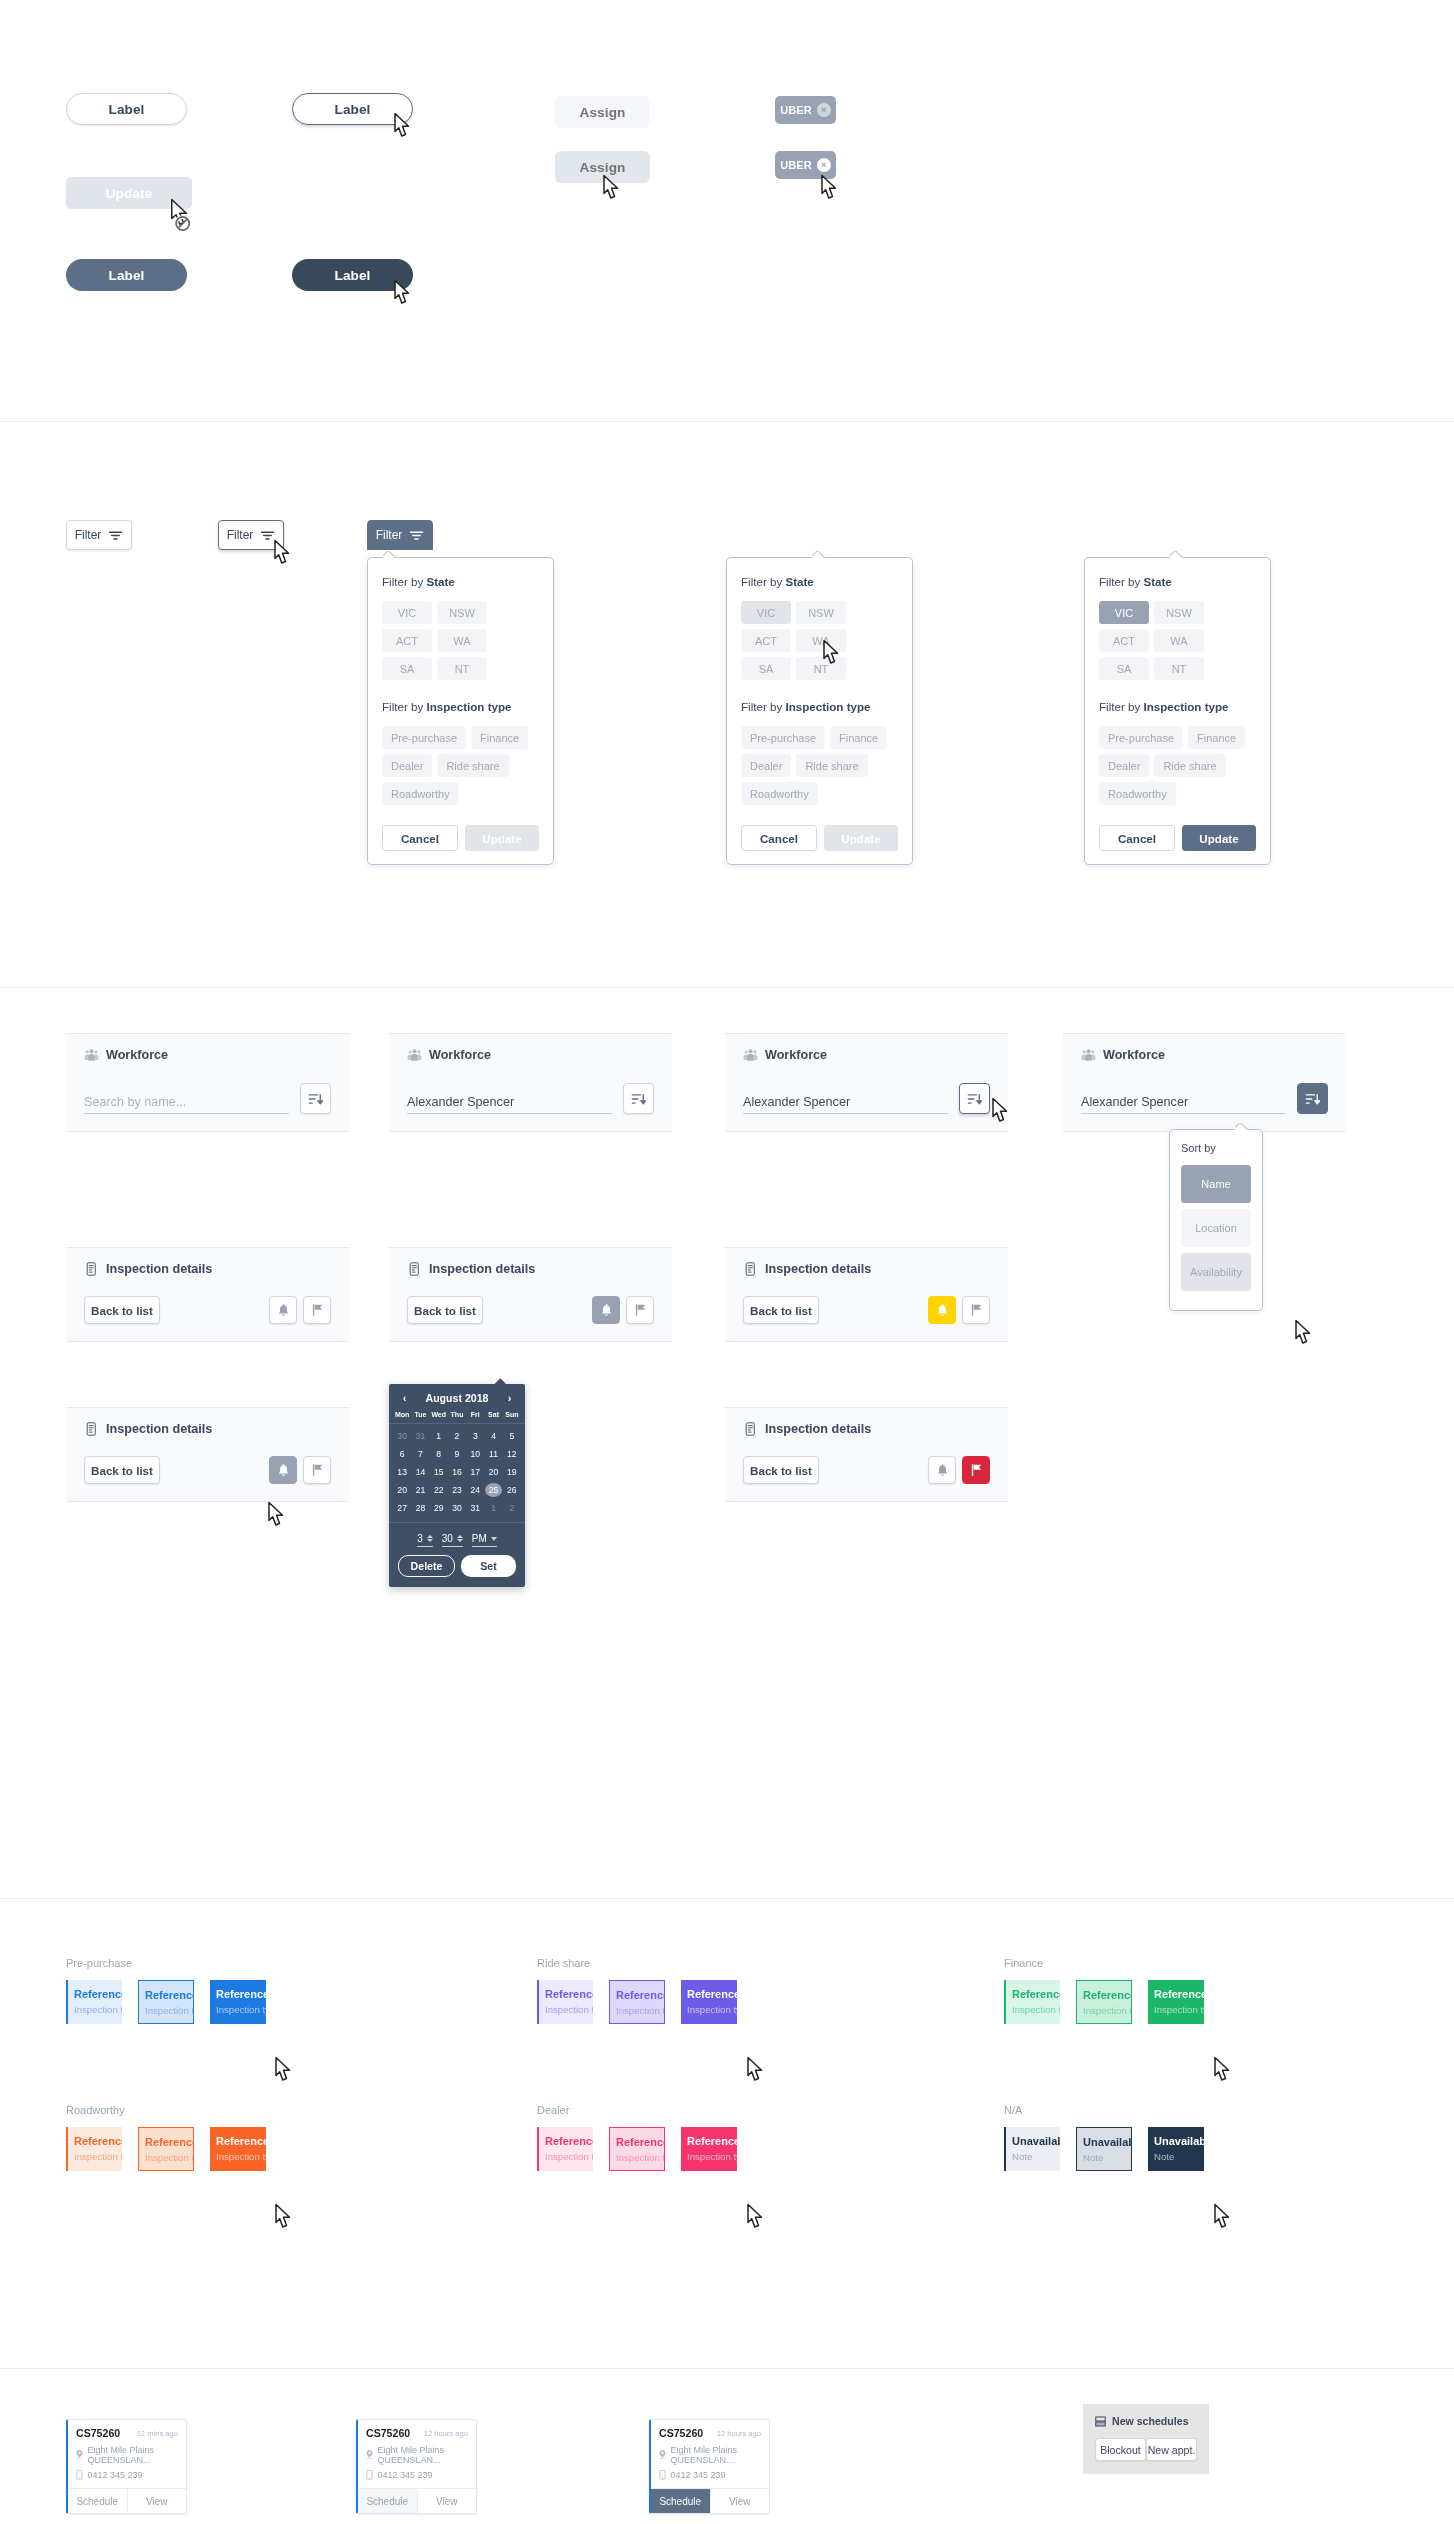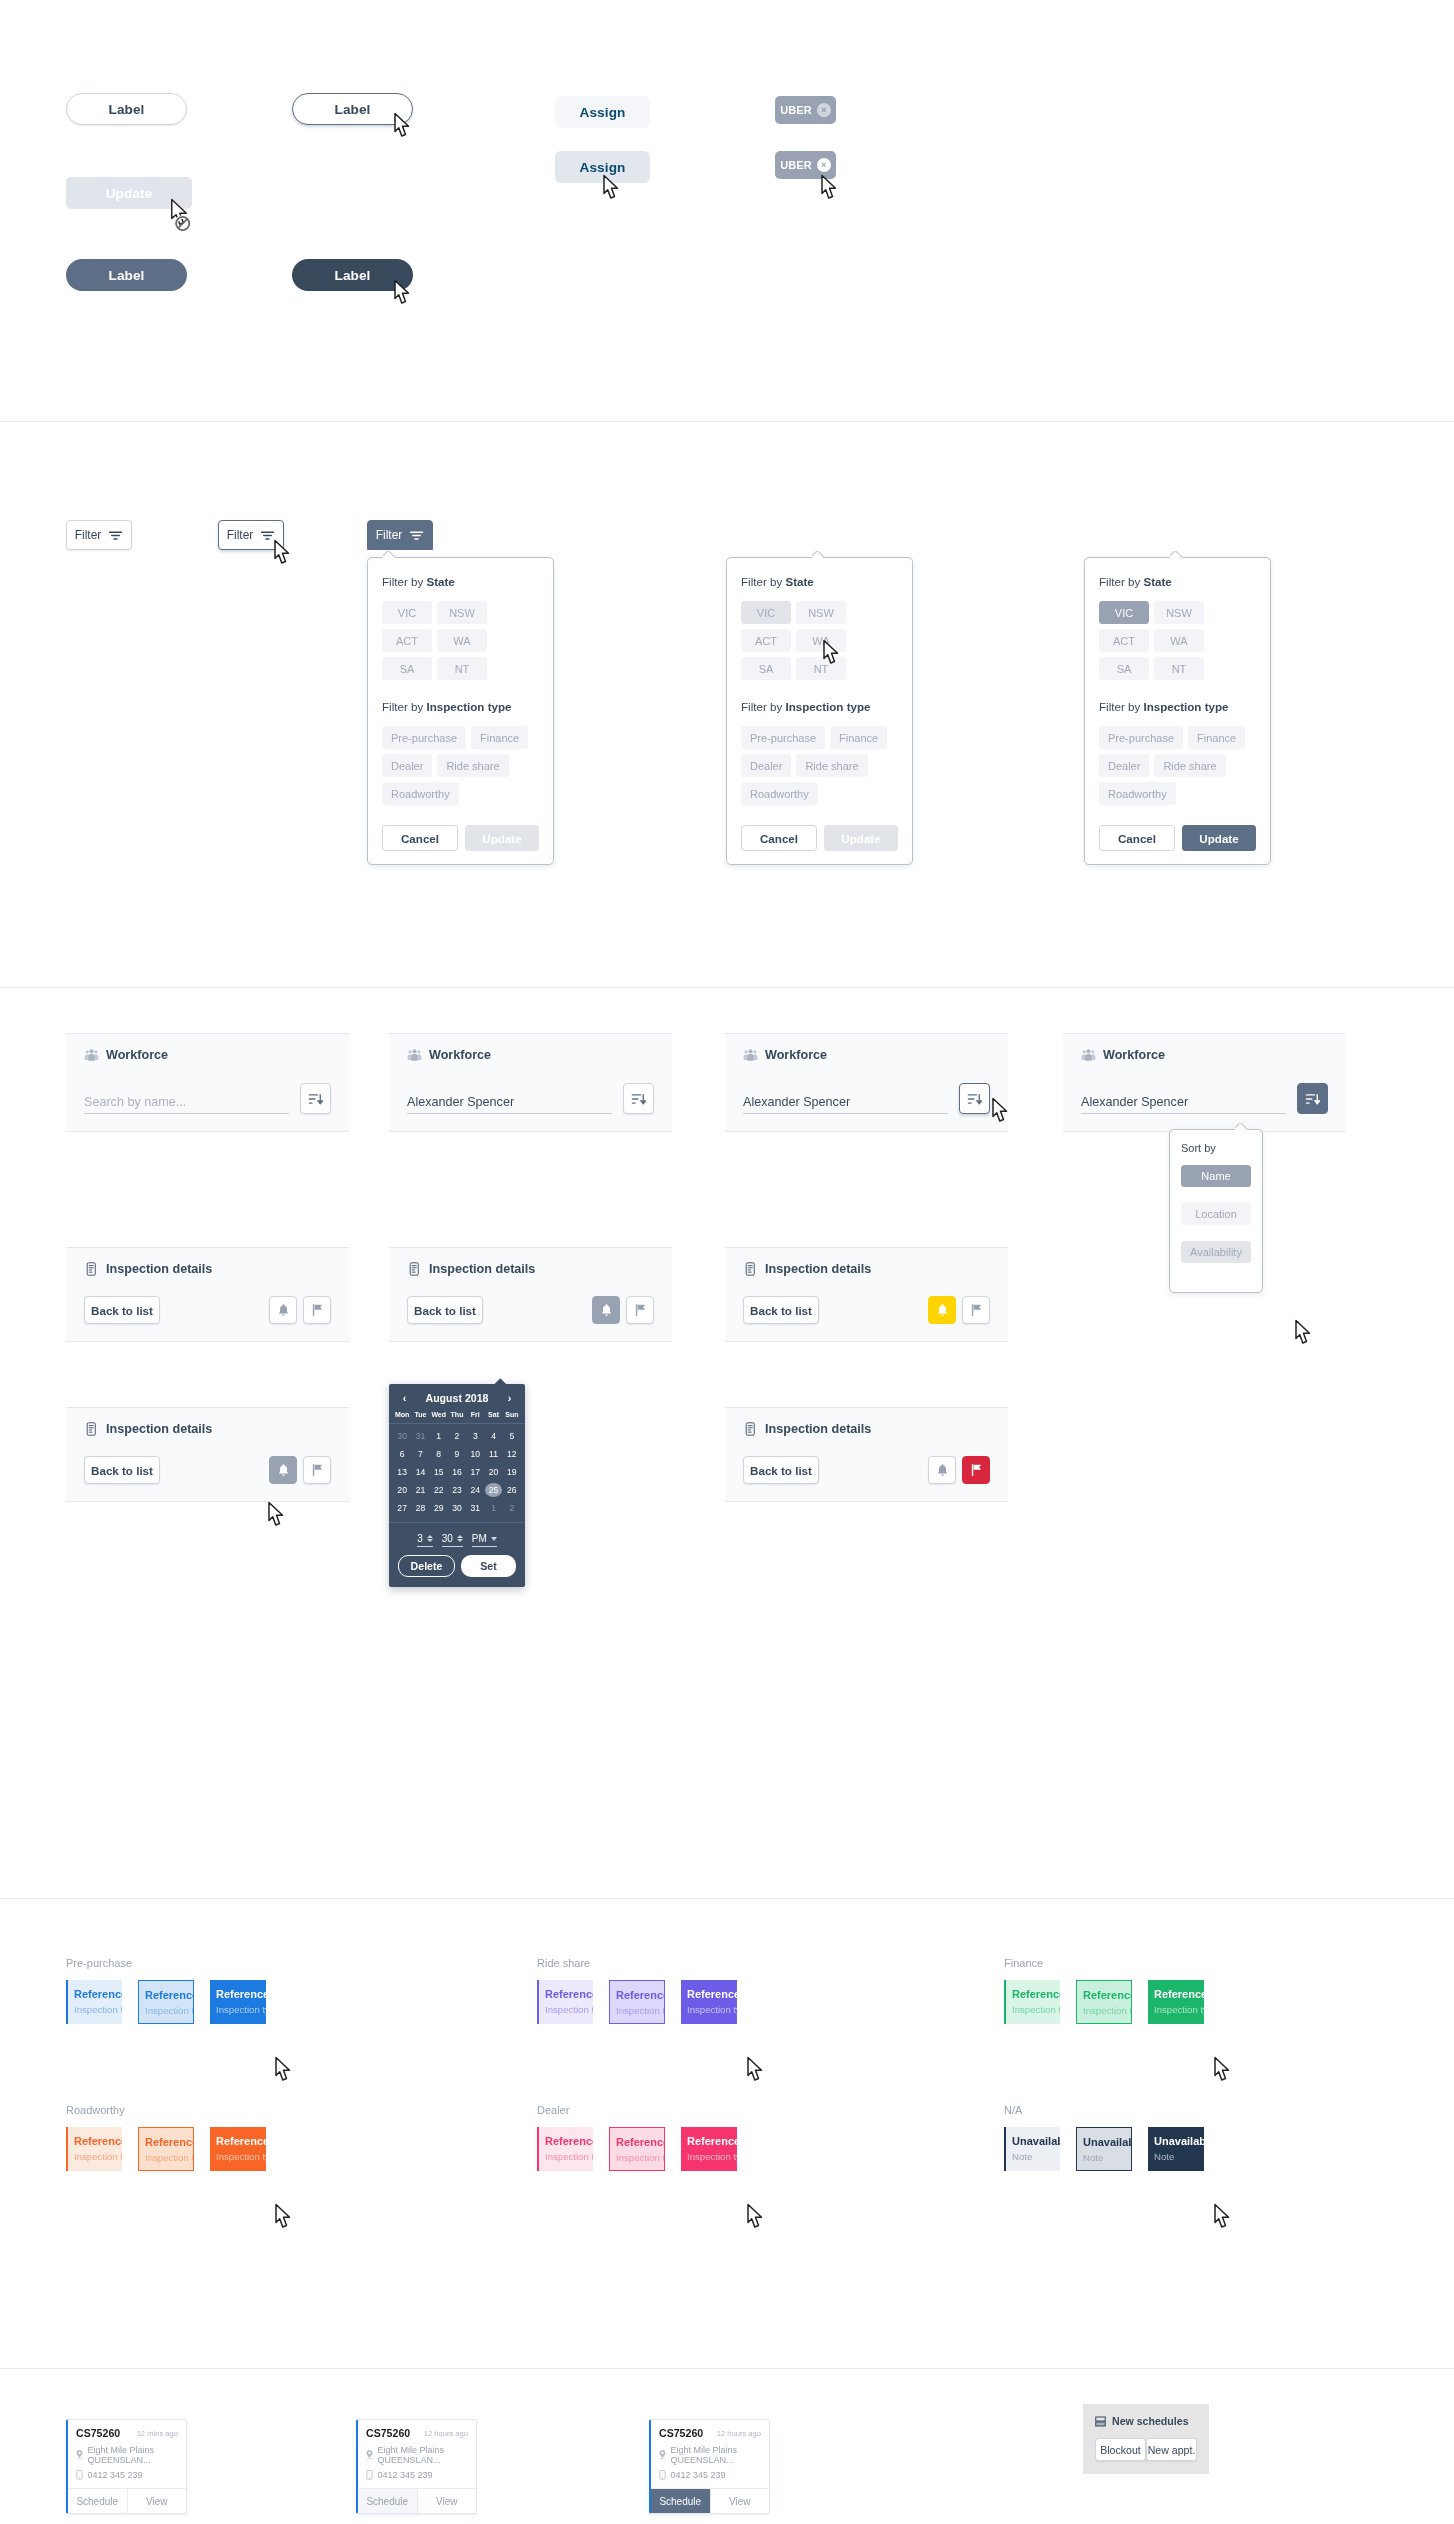--- a/index.html
+++ b/index.html
@@ -21,21 +21,21 @@
   .cursor svg { width:100%; height:100%; display:block; }
 
   
   .btn-base {
     position:absolute; display:flex; align-items:center; justify-content:center;
     font-size:13.6px; font-weight:700; letter-spacing:0.1px; border-radius:16px;
   }
   .btn-outline { width:121px; height:32px; background:#fff; border:1px solid #cfd6de;
     color:#39495c; box-shadow:0 1px 1.5px rgba(60,75,95,.13); }
   .btn-outline.hover { border-color:#5c6f87; box-shadow:0 2px 2.5px rgba(60,75,95,.22); }
-  .btn-ghost { width:95px; height:32px; background:#f4f6f9; color:#0c4a6e; border-radius:6px;text-align:center; }
+  .btn-ghost { width:95px; height:32px; background:#f4f6f9; color:#737373; border-radius:6px;text-align:center; }
   .btn-ghost.hover { background:#e2e7ed; }
   .btn-disabled { width:126px; height:32px; background:#e0e5eb; color:#fff; border-radius:5px; }
   .btn-solid { width:121px; height:32px; background:#5c6f87; color:#fff; }
   .btn-solid.dark { background:#39495c; }
   .btn-uber {
     width:61px; height:28px; background:#98a2b3; color:#fff; border-radius:5px;
     font-size:11px; gap:5px; padding:0 5px;
   }
   .uber-x {
     width:14px; height:14px; border-radius:50%; background:#cfd6de; color:#8794a6;
@@ -111,22 +111,22 @@
   .sort-btn svg { width:15px; height:14px; }
 
   .sortmenu {
     position:absolute; width:94px; background:#fff; border:1px solid #b9c2cd;
     border-radius:5px; padding:12px 11px 13px; box-shadow:0 1.5px 5px rgba(60,75,95,.10);
   }
   .sortmenu .notch { position:absolute; top:-6.6px; right:14px; width:13px; height:6.6px; overflow:hidden; }
   .sortmenu .notch:before{ content:""; position:absolute; left:0; top:1px; width:9.6px; height:9.6px;
     background:#fff; border-left:1px solid #b9c2cd; border-top:1px solid #b9c2cd; transform:rotate(45deg); }
   .sortmenu h4 { font-size:11px; font-weight:400; color:#39495c; margin-bottom:11px; }
-  .sort-opt { height:22px; border-radius:3.5px; display:flex; align-items:center; justify-content:center;
-    font-size:11px; margin-bottom:16px; }
+  .sort-opt { height:38px; border-radius:3.5px; display:flex; align-items:center; justify-content:center;
+    font-size:11px; margin-bottom:6px; }
   .sort-opt.on { background:#98a2b3; color:#fff; }
   .sort-opt.off { background:#f2f4f7; color:#a0aab8; }
   .sort-opt.hov { background:#e1e5ea; color:#a0aab8; }
 
   .det-row { display:flex; align-items:center; justify-content:space-between; margin-top:20px; }
   .back-btn { width:76px; height:28px; background:#fff; border:1px solid #cfd6de; border-radius:4px;
     font-size:11.6px; font-weight:700; color:#39495c; display:flex; align-items:center; justify-content:center;
     box-shadow:0 1px 1.5px rgba(60,75,95,.12); }
   .icon-pair { display:flex; gap:6px; }
   .sq-btn { width:28px; height:28px; border-radius:4px; background:#fff; border:1px solid #cfd6de;

